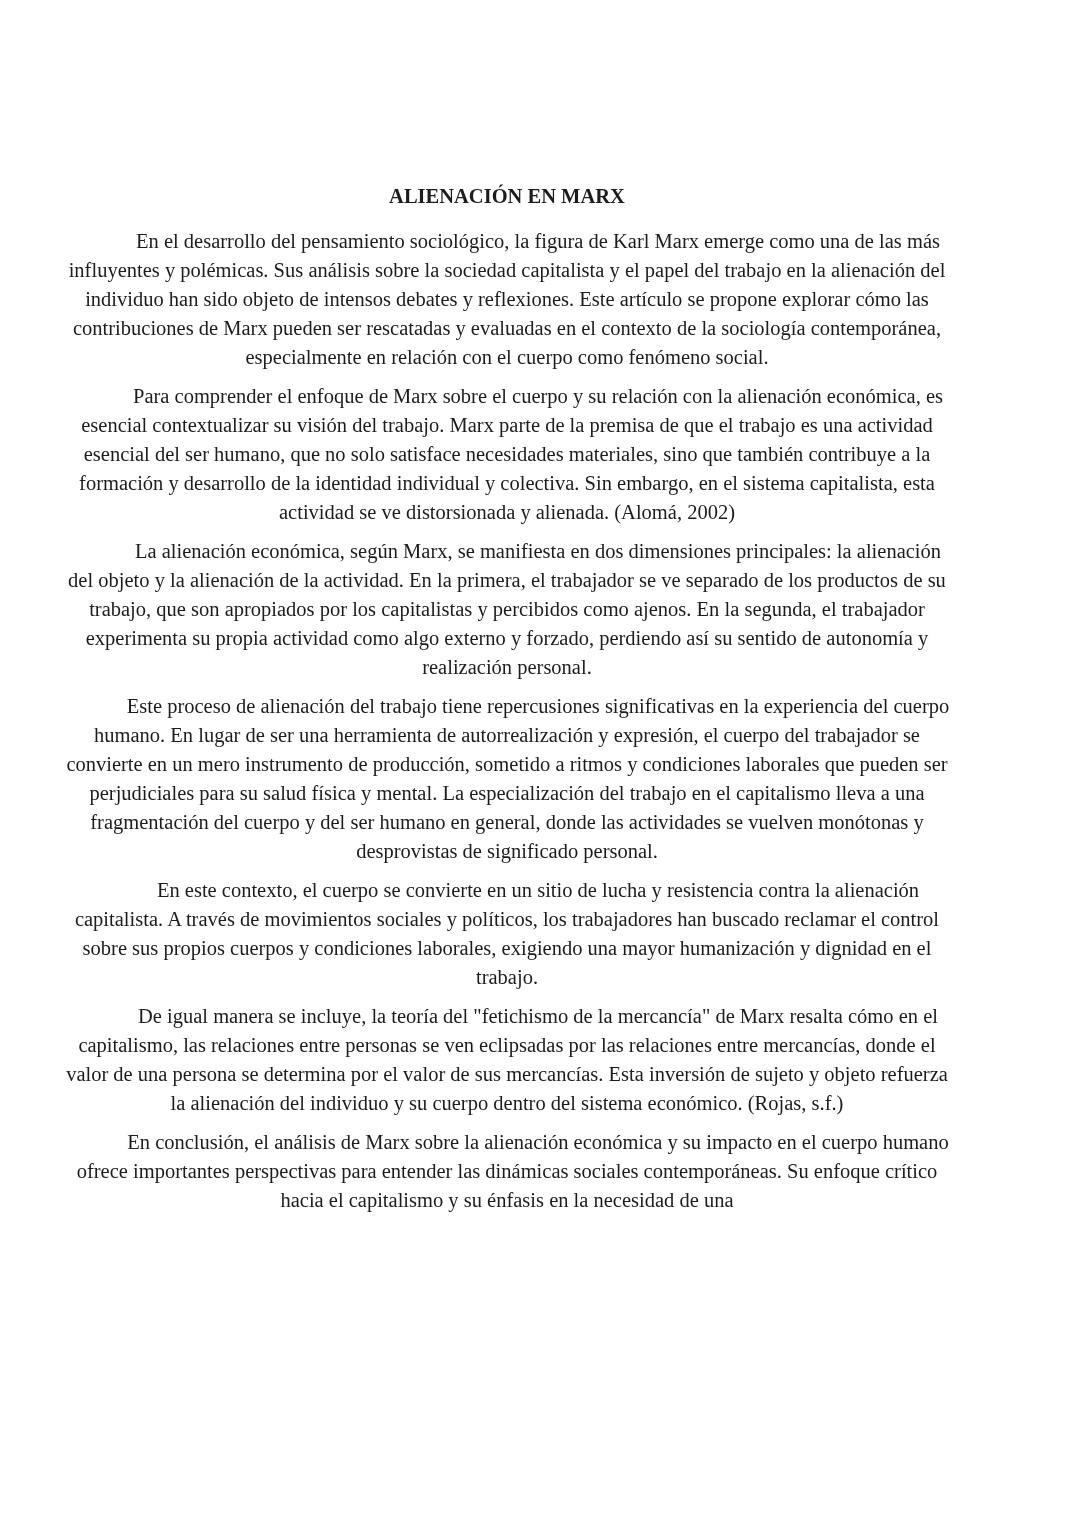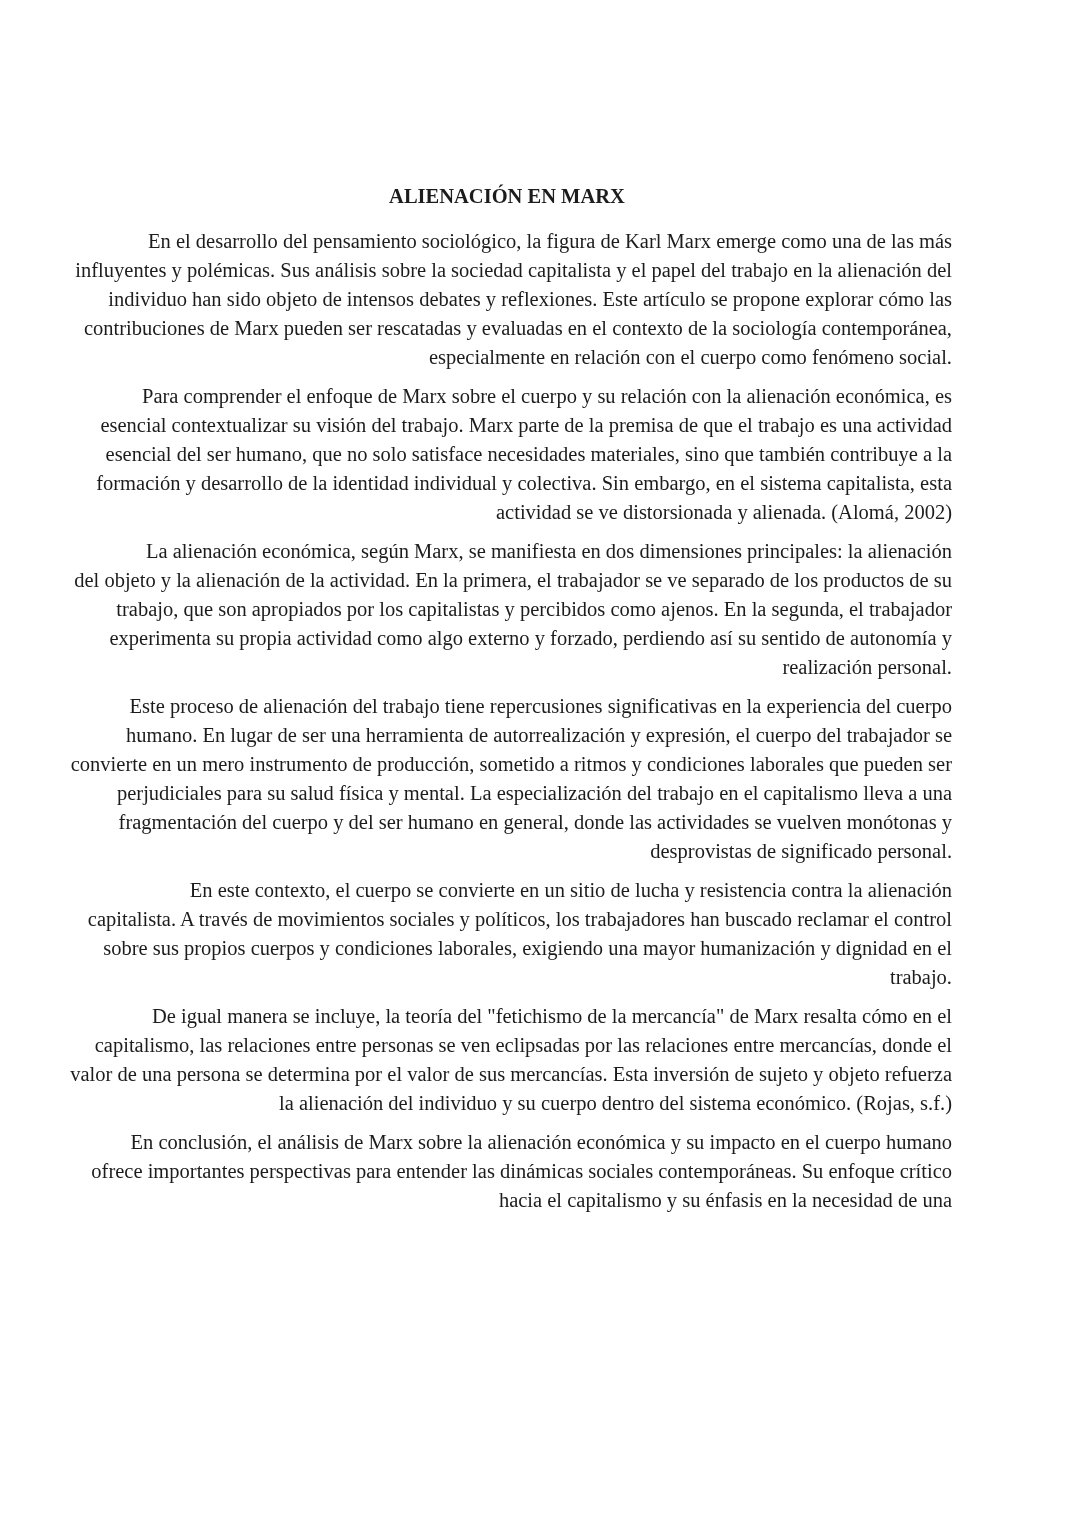--- a/index.html
+++ b/index.html
@@ -21,21 +21,21 @@
     overflow: hidden;
   }
   .doc-title {
     text-align: center;
     font-weight: bold;
     margin: 0 0 16px 0;
   }
   .page p {
     margin: 0 0 10px 0;
     text-indent: 62px;
-    text-align: right;
+    text-align: center;
   }
 </style>
 </head>
 <body>
 
 <div class="page">
   <div class="doc-title">ALIENACIÓN EN MARX</div>
 
   <p>En el desarrollo del pensamiento sociológico, la figura de Karl Marx emerge como una de las más influyentes y polémicas. Sus análisis sobre la sociedad capitalista y el papel del trabajo en la alienación del individuo han sido objeto de intensos debates y reflexiones. Este artículo se propone explorar cómo las contribuciones de Marx pueden ser rescatadas y evaluadas en el contexto de la sociología contemporánea, especialmente en relación con el cuerpo como fenómeno social.</p>
 

